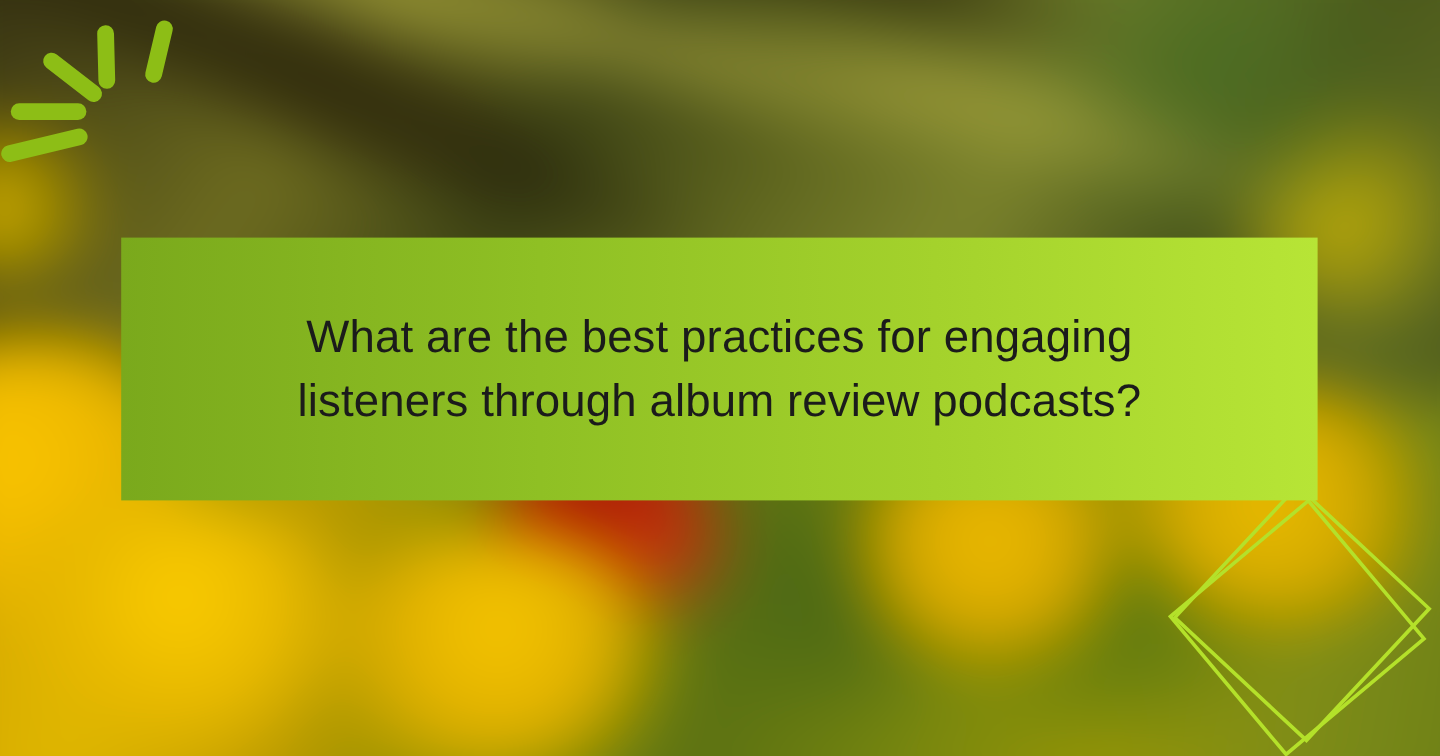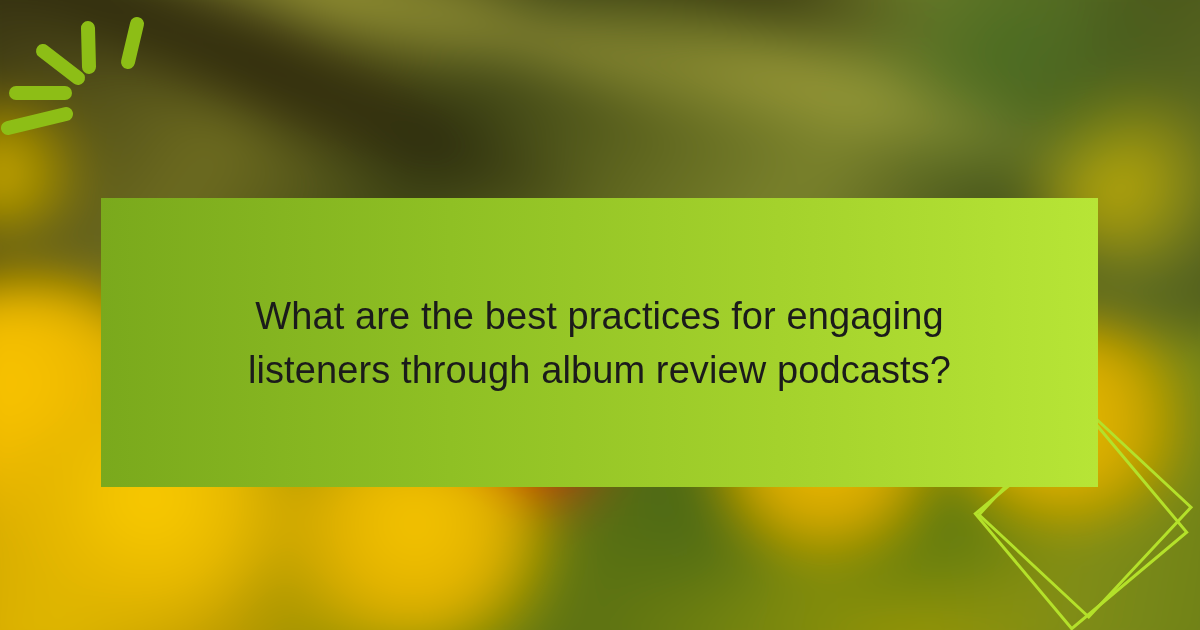--- a/index.html
+++ b/index.html
@@ -88,21 +88,21 @@
 
   
   #starburst { position:absolute; left:0; top:0; width:200px; height:170px; }
 
   
   #squares { position:absolute; right:0; bottom:0; width:230px; height:230px; }
 
   
   #headline-panel {
     position:absolute;
-    left:101px; top:198px; width:997px; height:289px;
+    left:101px; top:198px; width:997px; height:219px;
     background:linear-gradient(90deg,#7aa91c 0%, #8fc024 35%, #a4d22c 68%, #b7e536 100%);
     display:flex; align-items:center; justify-content:center;
   }
   #headline-text {
     width:760px;
     text-align:center;
     color:#1b1b1b;
     font-size:38px;
     line-height:54px;
     font-weight:400;

